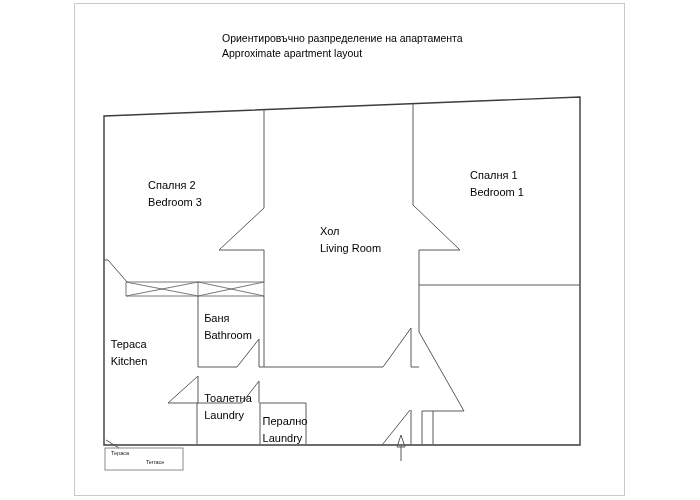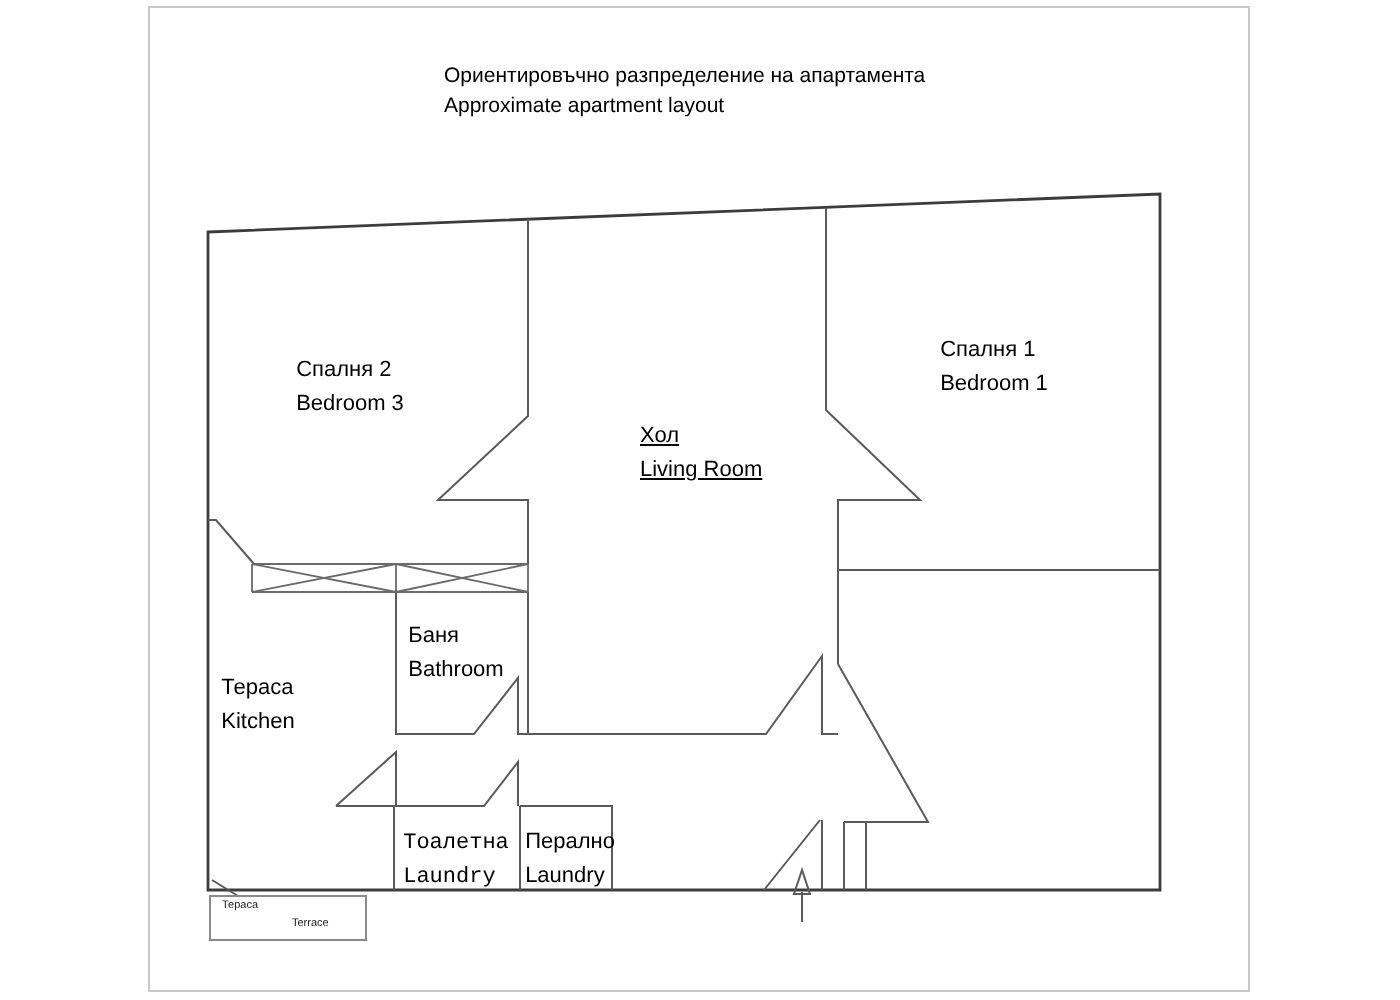--- a/index.html
+++ b/index.html
@@ -66,42 +66,42 @@
       <line x1="401" y1="461" x2="401" y2="446" stroke="#5a5a5a" stroke-width="1"></line>
       <polygon points="401,435 397,447 405,447" fill="none" stroke="#5a5a5a" stroke-width="1"></polygon>
     </g>
   </svg>
 
   <div class="room-label" style="left:175px;top:177px;">
     <div>Спалня 2</div>
     <div>Bedroom 3</div>
   </div>
 
-  <div class="room-label align-left" style="left:320px;top:210px;text-decoration:underline;">
+  <div class="room-label align-left" style="left:320px;top:223px;">
     <div>Хол</div>
     <div>Living Room</div>
   </div>
 
   <div class="room-label" style="left:497px;top:167px;">
     <div>Спалня 1</div>
     <div>Bedroom 1</div>
   </div>
 
   <div class="room-label" style="left:129px;top:336px;">
     <div>Тераса</div>
     <div>Kitchen</div>
   </div>
 
   <div class="room-label" style="left:228px;top:310px;">
     <div>Баня</div>
     <div>Bathroom</div>
   </div>
 
 
-  <div class="room-label" style="left:228px;top:414px;font-family:Liberation Mono, monospace;">
+  <div class="room-label" style="left:228px;top:390px;">
     <div>Тоалетна</div>
     <div>Laundry</div>
   </div>
 
   <div class="room-label" style="left:285px;top:413px;">
     <div>Перално</div>
     <div>Laundry</div>
   </div>
 
   <div class="tiny-label" style="left:111px;top:450px;">Тераса</div>

